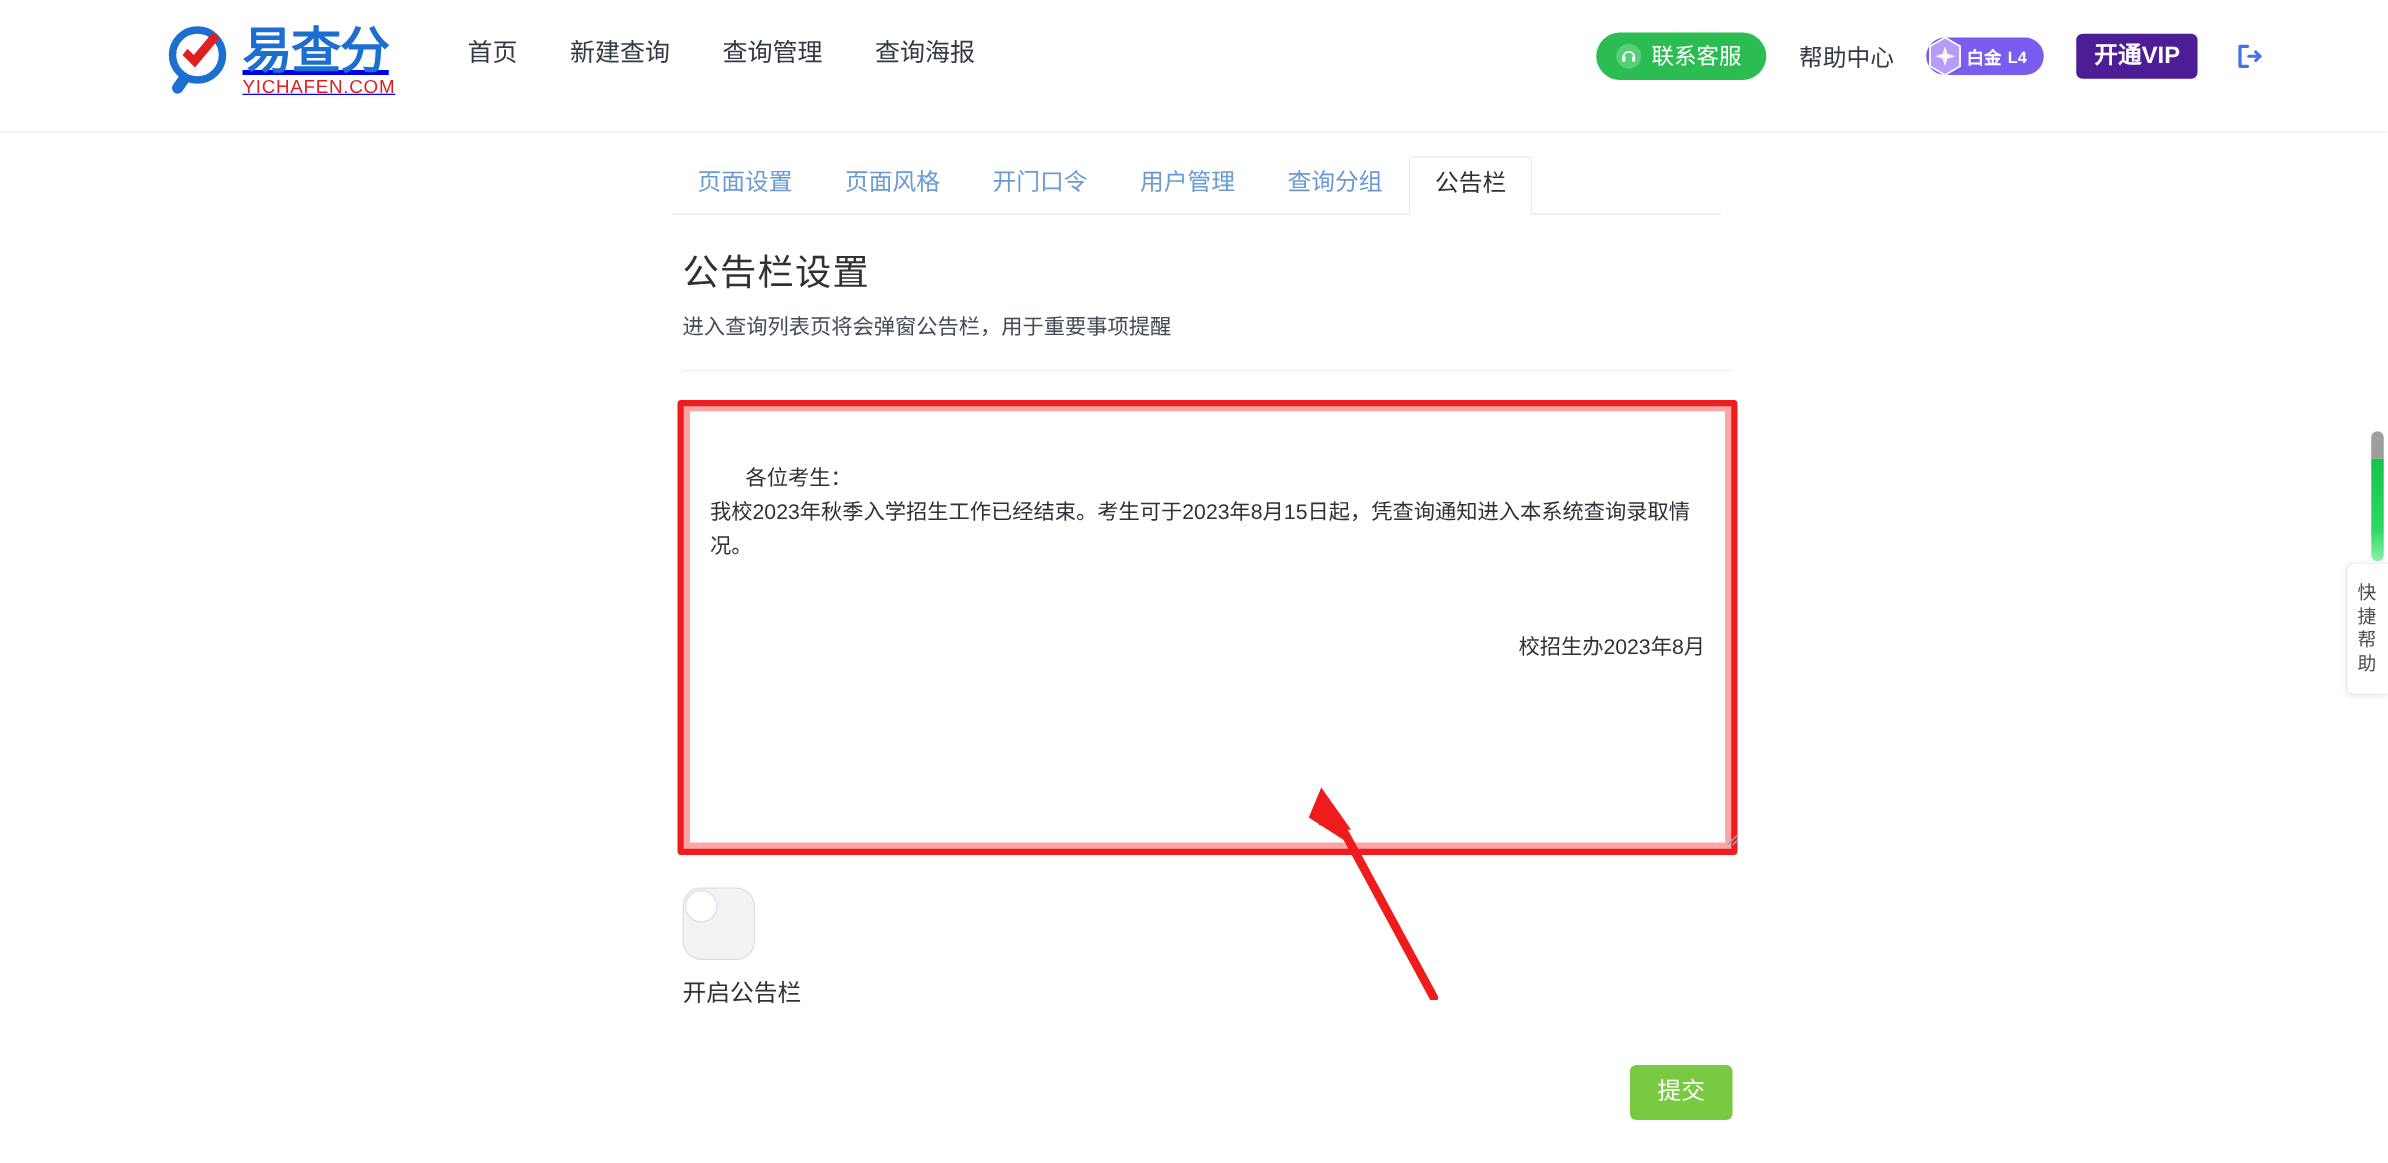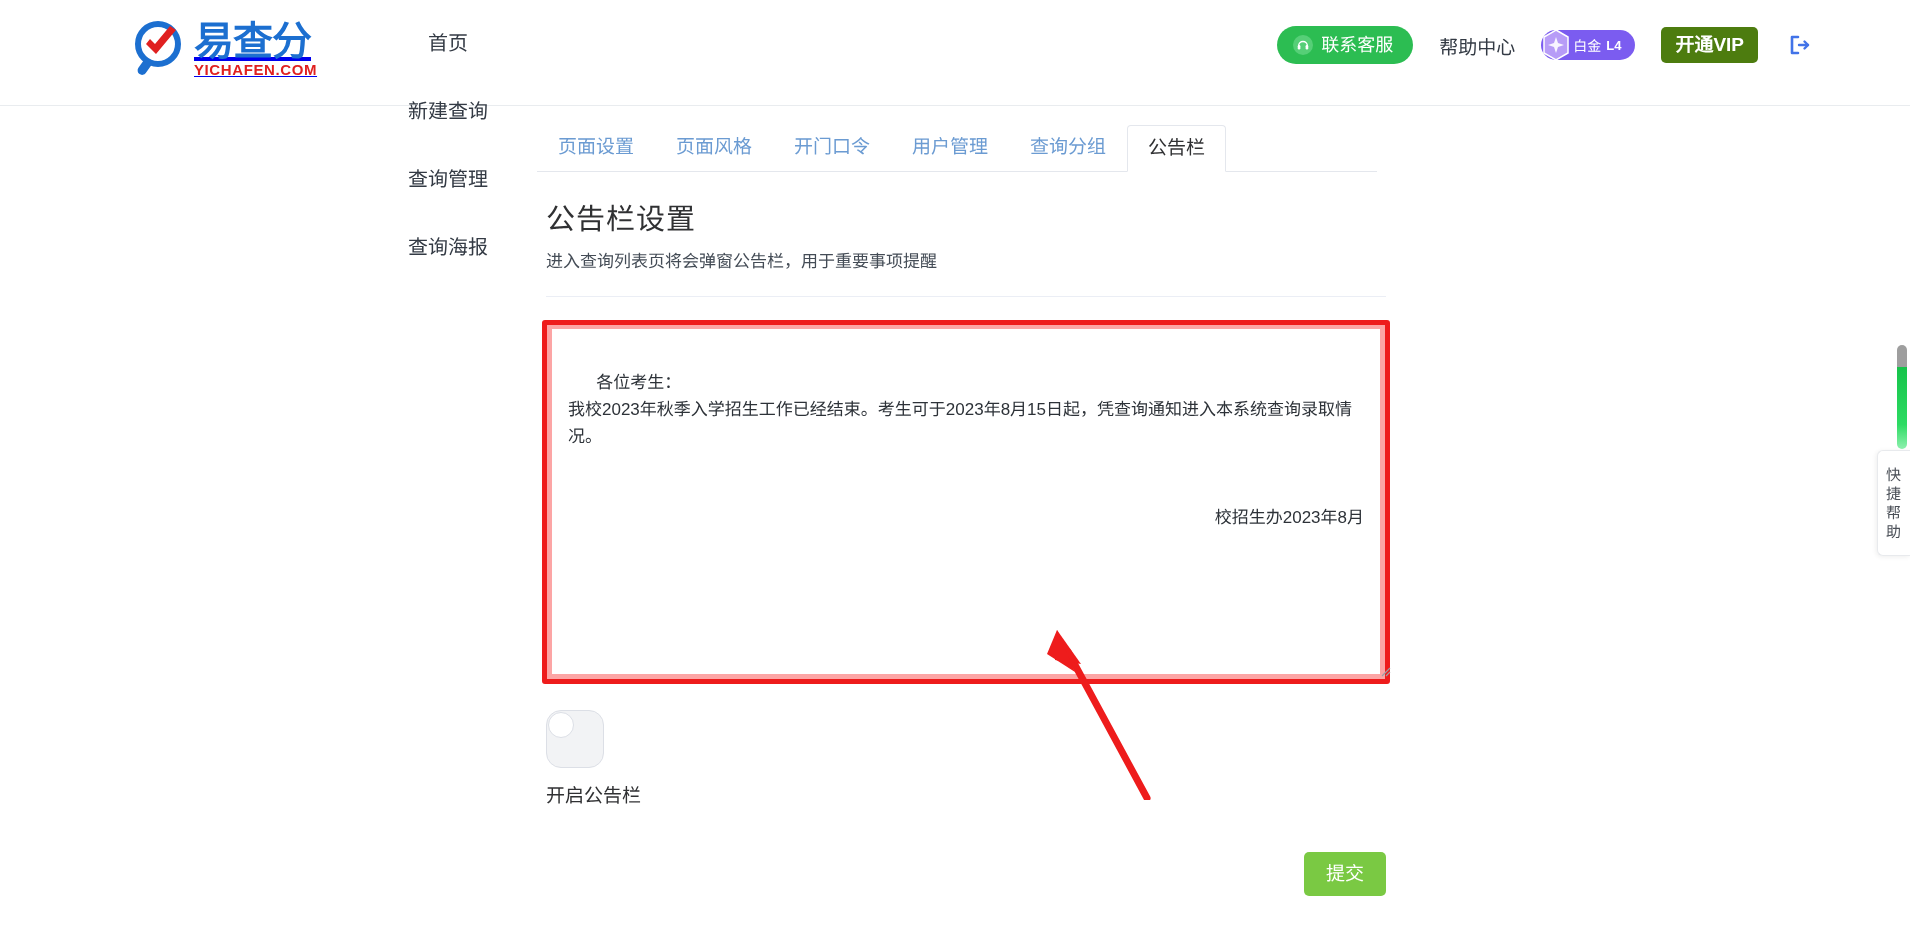--- a/index.html
+++ b/index.html
@@ -40,35 +40,34 @@
   .logo-cn {
     font-size: 40px;
     font-weight: 700;
     color: #1c6fd0;
     line-height: 40px;
     letter-spacing: -1px;
     font-family: "DejaVu Sans", sans-serif;
   }
   .logo-en {
     font-size: 15px;
-    font-weight: 700;
+    font-weight: 400;
     color: #e02020;
     letter-spacing: 0.6px;
     line-height: 16px;
     margin-top: 1px;
   }
 
   .main-nav {
     position: absolute;
-    left: 408px;
+    left: 374px;
     top: 30px;
     display: flex;
     align-items: center;
     gap: 42px;
-    flex-direction: column;
   }
   .main-nav a {
     font-size: 20px;
     color: #333a44;
     text-decoration: none;
     line-height: 26px;
     white-space: nowrap;
   }
 
   .header-right {
@@ -124,25 +123,25 @@
     position: relative;
     color: #ffffff;
     font-size: 14px;
     white-space: nowrap;
   }
   .vip-hex {
     position: absolute;
     left: -2px; top: -2px;
     width: 34px; height: 34px;
   }
-  .vip-label { margin-left: 2px; font-weight: 400; }
+  .vip-label { margin-left: 2px; font-weight: 700; }
   .vip-level { margin-left: 5px; font-weight: 700; font-size: 13px; }
 
   .btn-vip {
-    background: #4d7c0f;
+    background: #4c1d95;
     color: #ffffff;
     font-size: 19px;
     font-weight: 700;
     border: none;
     border-radius: 5px;
     padding: 7px 14px;
     height: 36px;
     line-height: 22px;
     cursor: pointer;
     white-space: nowrap;

